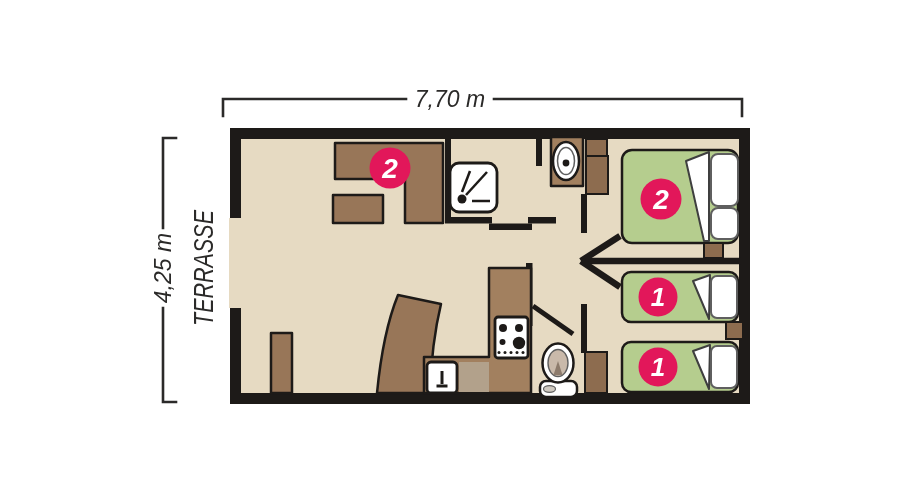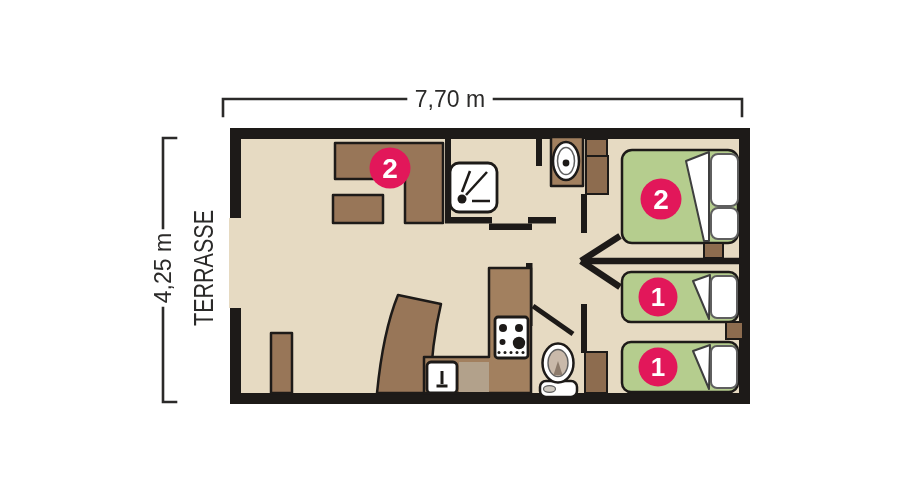--- a/index.html
+++ b/index.html
@@ -1,16 +1,16 @@
 <!DOCTYPE html>
 <html><head>
 <meta charset="utf-8">
 <style>
   html,body{margin:0;padding:0;background:#fff;}
-  .stage{position:relative;width:852px;height:500px;background:#fff;overflow:hidden;}
+  .stage{position:relative;width:852px;height:500px;background:#fff;overflow:hidden;font-style:italic;}
   svg{display:block;}
   .wall{fill:#1d1a18;}
   .floor{fill:#e6dac2;}
   .furn{fill:#987658;stroke:#1d1a18;stroke-width:2.5;stroke-linejoin:round;}
   .counter{fill:#a2805f;stroke:#1d1a18;stroke-width:2.5;stroke-linejoin:round;}
   .wrd{fill:#8d6c4f;stroke:#1d1a18;stroke-width:2;}
   .bed{fill:#b5cd8e;stroke:#1d1a18;stroke-width:2.5;}
   .pillow{fill:#ffffff;stroke:#5f5f5f;stroke-width:2;}
   .fold{fill:#ffffff;stroke:#3f3f3f;stroke-width:2;stroke-linejoin:round;}
   .badge{fill:#e2175a;}

